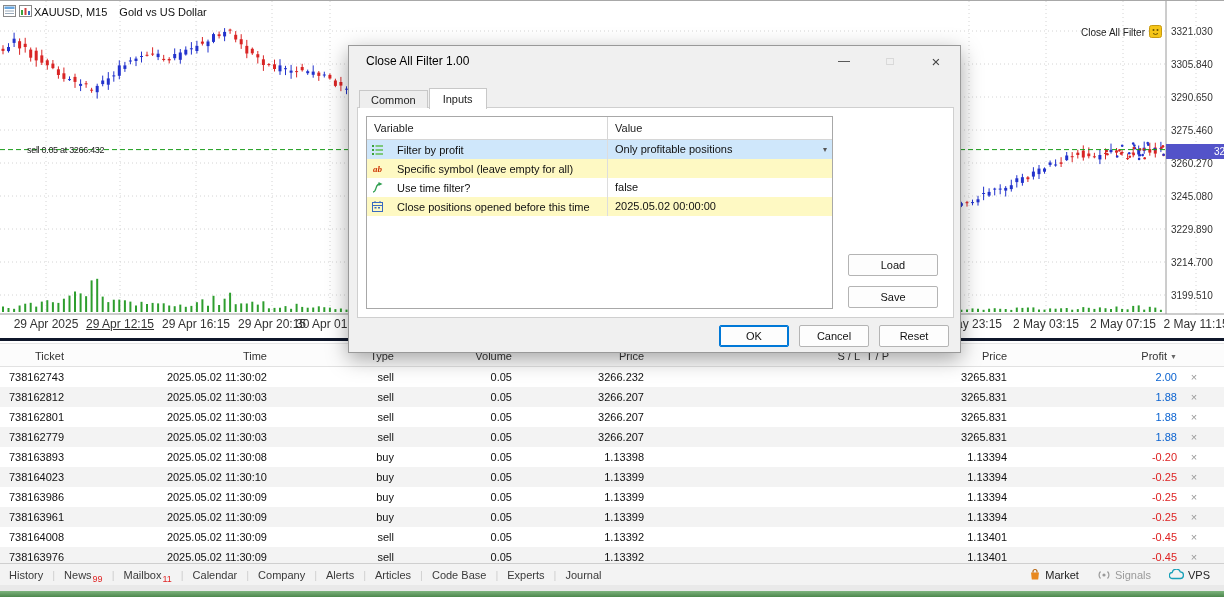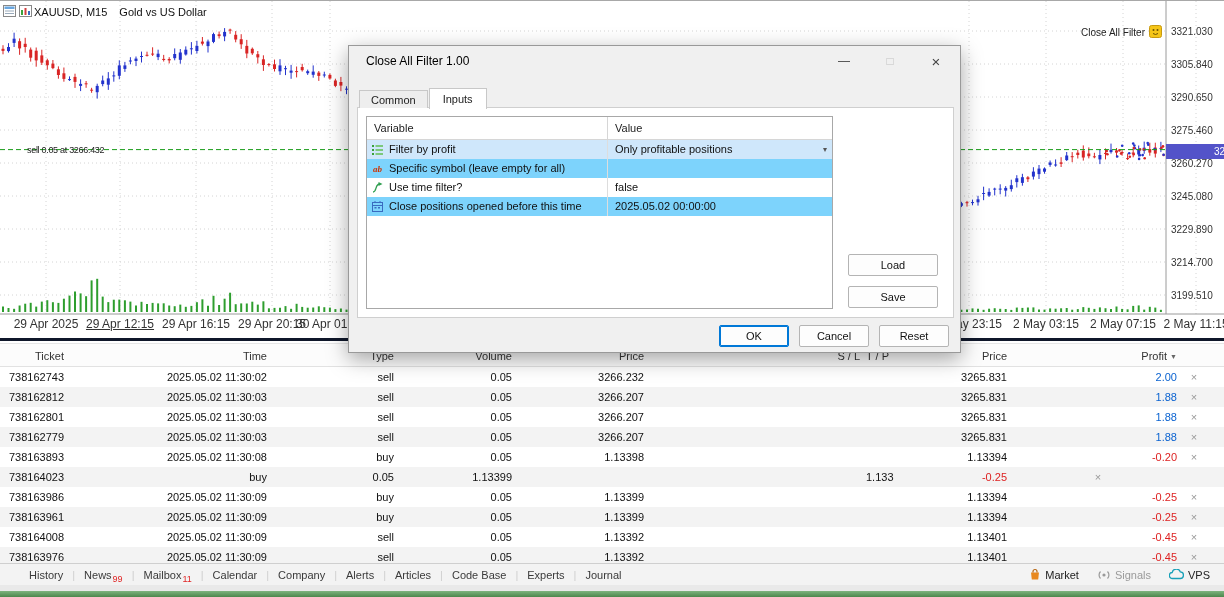--- a/index.html
+++ b/index.html
@@ -29,24 +29,24 @@
   .dlg-ctl.closer{font-size:15px}
   #dlg-tabs{position:absolute;left:10px;top:41px;display:flex;align-items:flex-end;z-index:3}
   .dtab{font-size:11px;padding:3px 11px 2px;border:1px solid #c8c8c8;border-bottom:none;background:#eee;color:#222;margin-right:1px}
   .dtab.active{background:#fff;padding:4px 13px 4px;position:relative;top:1px}
   #dlg-page{position:absolute;left:8px;top:61px;width:597px;height:211px;background:#fff;border:1px solid #cfcfcf}
   #param-table{position:absolute;left:8px;top:8px;width:467px;height:193px;border:1px solid #a8a8a8;overflow:hidden;background:#fff}
   #param-head{display:grid;grid-template-columns:240px 1fr;height:23px;line-height:23px;border-bottom:1px solid #d6d6d6;color:#222;background:#fff}
   #param-head>div{padding-left:7px}
   #param-head>div:last-child{border-left:1px solid #d6d6d6}
   .prow{display:grid;grid-template-columns:240px 1fr;height:19px;line-height:18px;color:#111}
-  .prow .var{display:flex;gap:4px;padding-left:3px;white-space:nowrap;overflow:hidden}
+  .prow .var{display:flex;align-items:center;gap:12px;padding-left:3px;white-space:nowrap;overflow:hidden}
   .prow .val{border-left:1px solid #ddd;padding-left:7px;position:relative;white-space:nowrap;overflow:hidden}
   .prow.sel{background:#cfe7fb}
-  .prow.alt{background:#7dd3fc}
+  .prow.alt{background:#fef9c3}
   .picon{width:15px;display:inline-flex;justify-content:center;align-items:center}
   .ab{font:italic bold 9px "Liberation Serif",serif;color:#cc3300}
   .chev{position:absolute;right:5px;top:0;color:#555;font-size:8px;line-height:19px}
   .btn{position:absolute;width:90px;height:22px;line-height:20px;text-align:center;background:#fdfdfd;border:1px solid #b4b4b4;border-radius:2px;font-size:11px;color:#111}
   #btn-load{right:15px;top:146px}
   #btn-save{right:15px;top:178px}
   .dbtn{position:absolute;width:70px;height:22px;line-height:20px;text-align:center;background:#fdfdfd;border:1px solid #b4b4b4;border-radius:2px;font-size:11px;color:#111}
   #btn-ok{left:370px;top:279px;border-color:#0078d7;box-shadow:inset 0 0 0 1px #0078d7}
   #btn-cancel{left:450px;top:279px}
   #btn-reset{left:530px;top:279px}
@@ -56,21 +56,21 @@
   #tp-head>div{text-align:right;padding-right:6px;white-space:nowrap;overflow:hidden}
   .sort{font-size:7px;color:#666;vertical-align:1px}
   #tp-rows{position:absolute;top:366px;left:0;width:1224px;height:196px;overflow:hidden}
   .trow{display:grid;grid-template-columns:var(--cols);height:20px;line-height:20px;color:#111}
   .trow:nth-child(even){background:#f3f3f3}
   .trow>div{text-align:right;padding-right:6px;white-space:nowrap;overflow:hidden}
   .trow .closex{text-align:center;padding:0;color:#999;font-size:11px}
 
   
   #toolbar{position:absolute;top:562px;left:0;width:1224px;height:22px;background:#f3f3f3;border-top:1px solid #cfcfcf;display:flex;align-items:center;font-size:11px;color:#3a3a3a}
-  #tb-left{display:flex;align-items:flex-end;padding-left:20px}
+  #tb-left{display:flex;align-items:flex-end;padding-left:0}
   .tb-tab{padding:0 9px;white-space:nowrap}
   .sep{color:#cfcfcf}
   .badge{color:#e02525;font-size:9px;position:relative;top:3px;margin-left:1px}
   #tb-right{margin-left:auto;display:flex;align-items:center;gap:18px;padding-right:14px}
   .tb-right-item{display:inline-flex;align-items:center;gap:4px;color:#222;white-space:nowrap}
   .tb-right-item.signals{color:#9a9a9a}
   .ricon{display:inline-flex}
   #strip1{position:absolute;top:584px;left:0;width:1224px;height:6px;background:#e9e9e9}
   #strip2{position:absolute;top:590px;left:0;width:1224px;height:7px;background:linear-gradient(180deg,#7db47d,#447f44)}
 </style>
@@ -960,20 +960,21 @@
         <div>0.05</div>
         <div>1.13398</div>
         <div></div>
         <div></div>
         <div>1.13394</div>
         <div style="color:#dd2222">-0.20</div>
         <div class="closex">×</div>
       </div>
       <div class="trow">
         <div>738164023</div>
+        <div>2025.05.02 11:30:10</div>
         <div>buy</div>
         <div>0.05</div>
         <div>1.13399</div>
         <div></div>
         <div></div>
         <div>1.13394</div>
         <div style="color:#dd2222">-0.25</div>
         <div class="closex">×</div>
       </div>
       <div class="trow">

